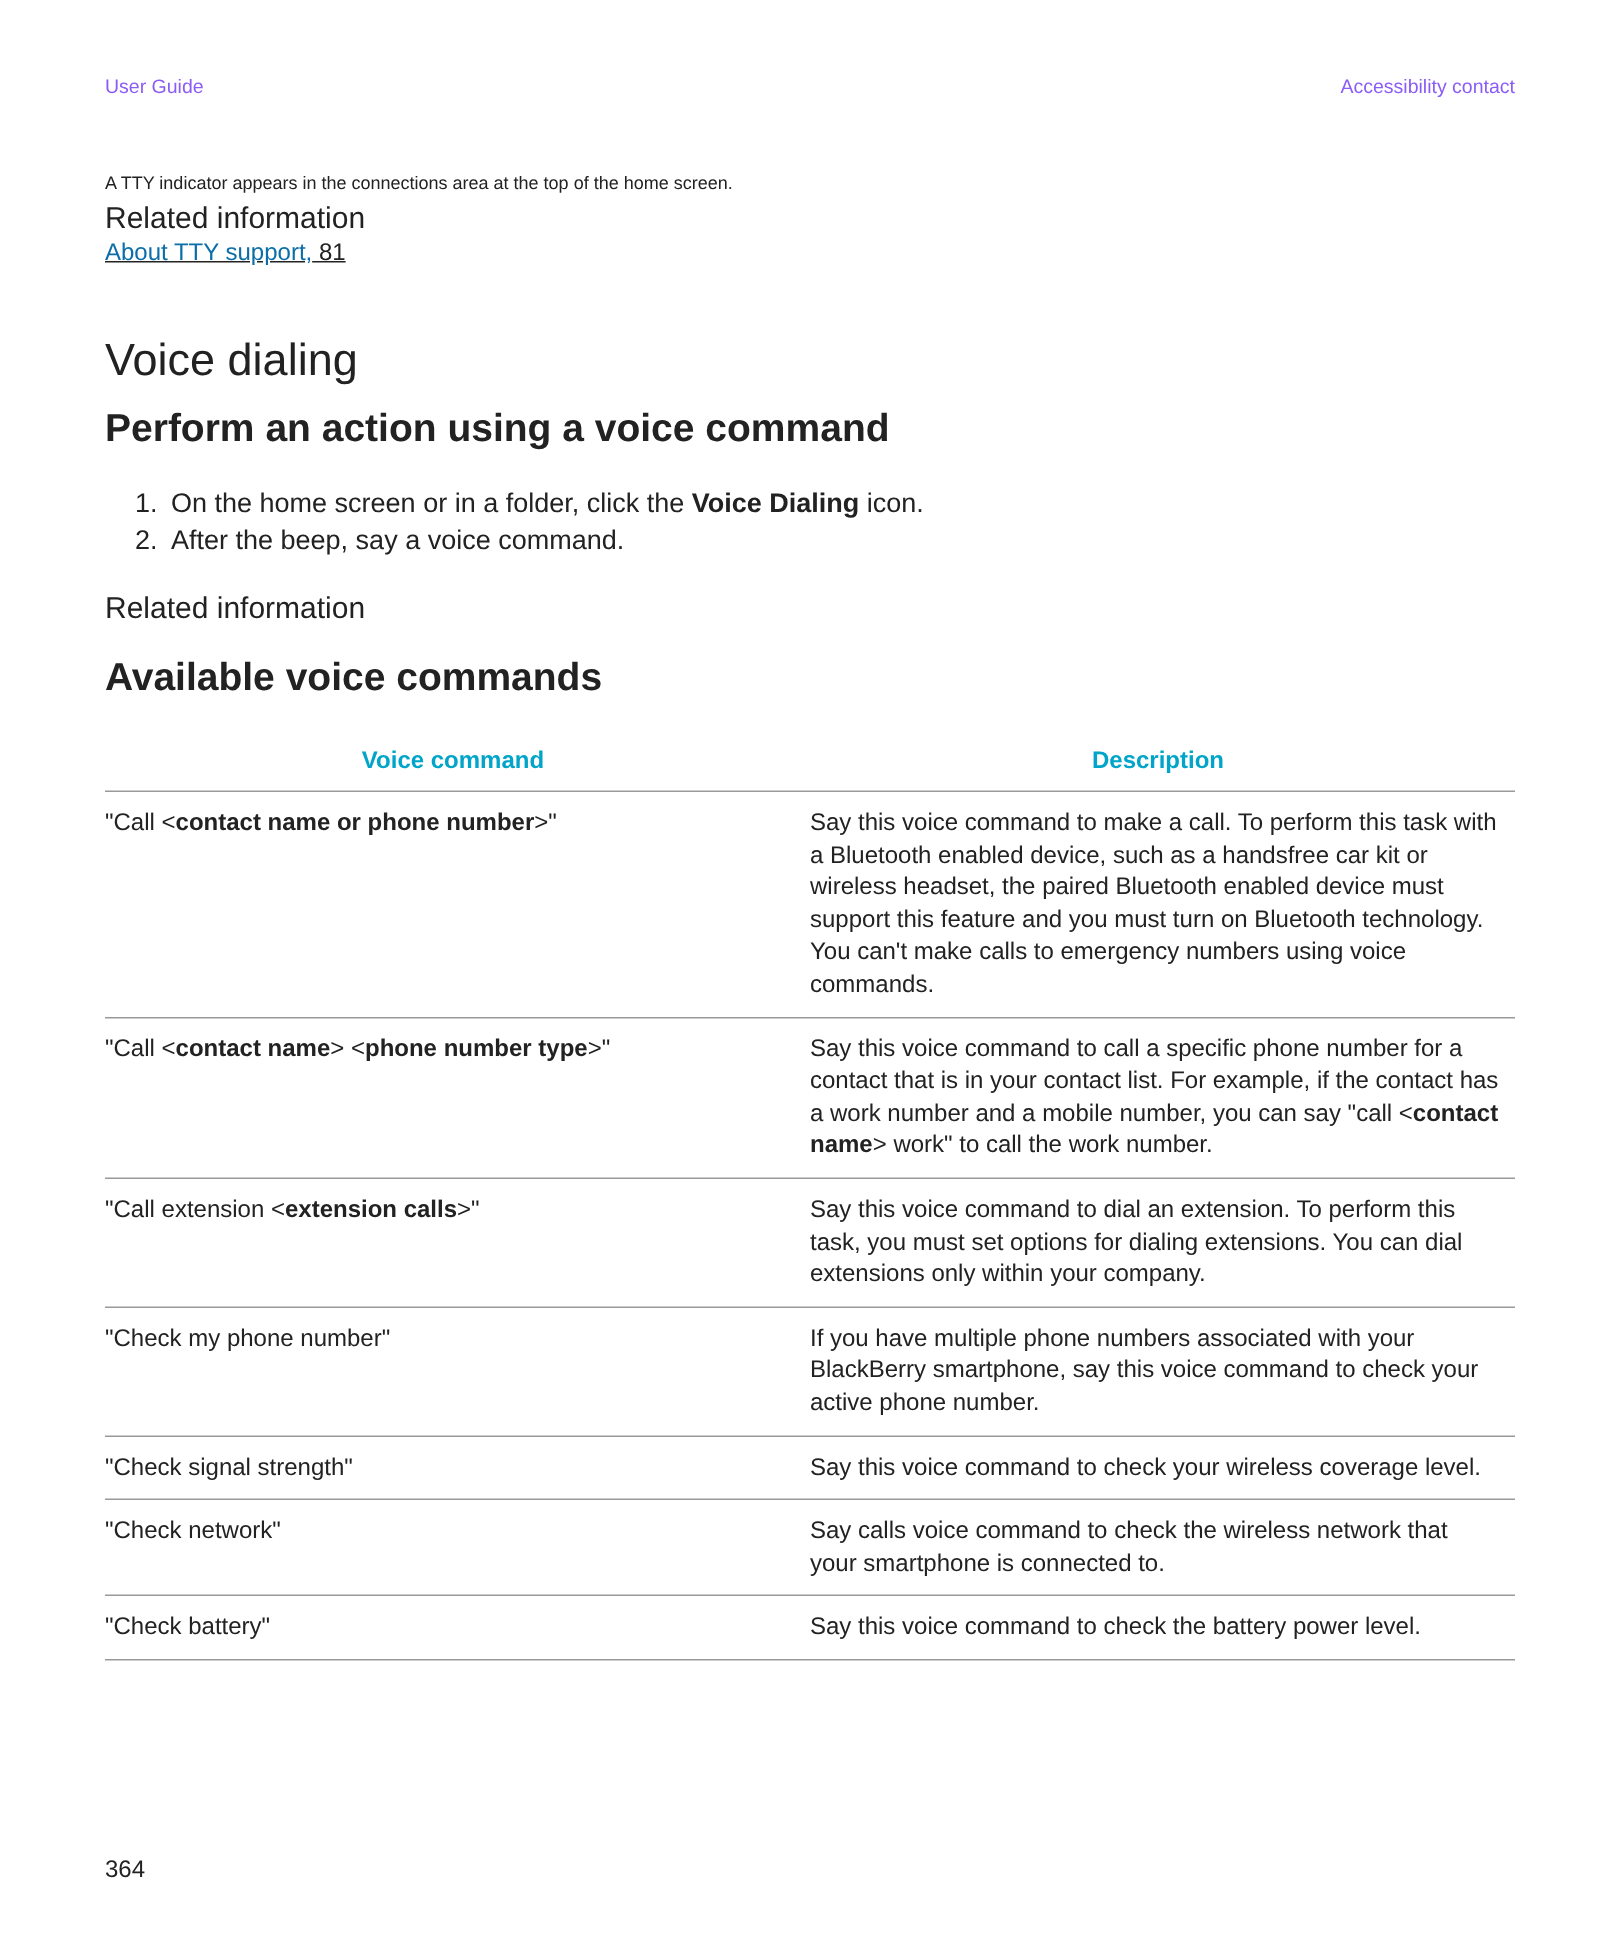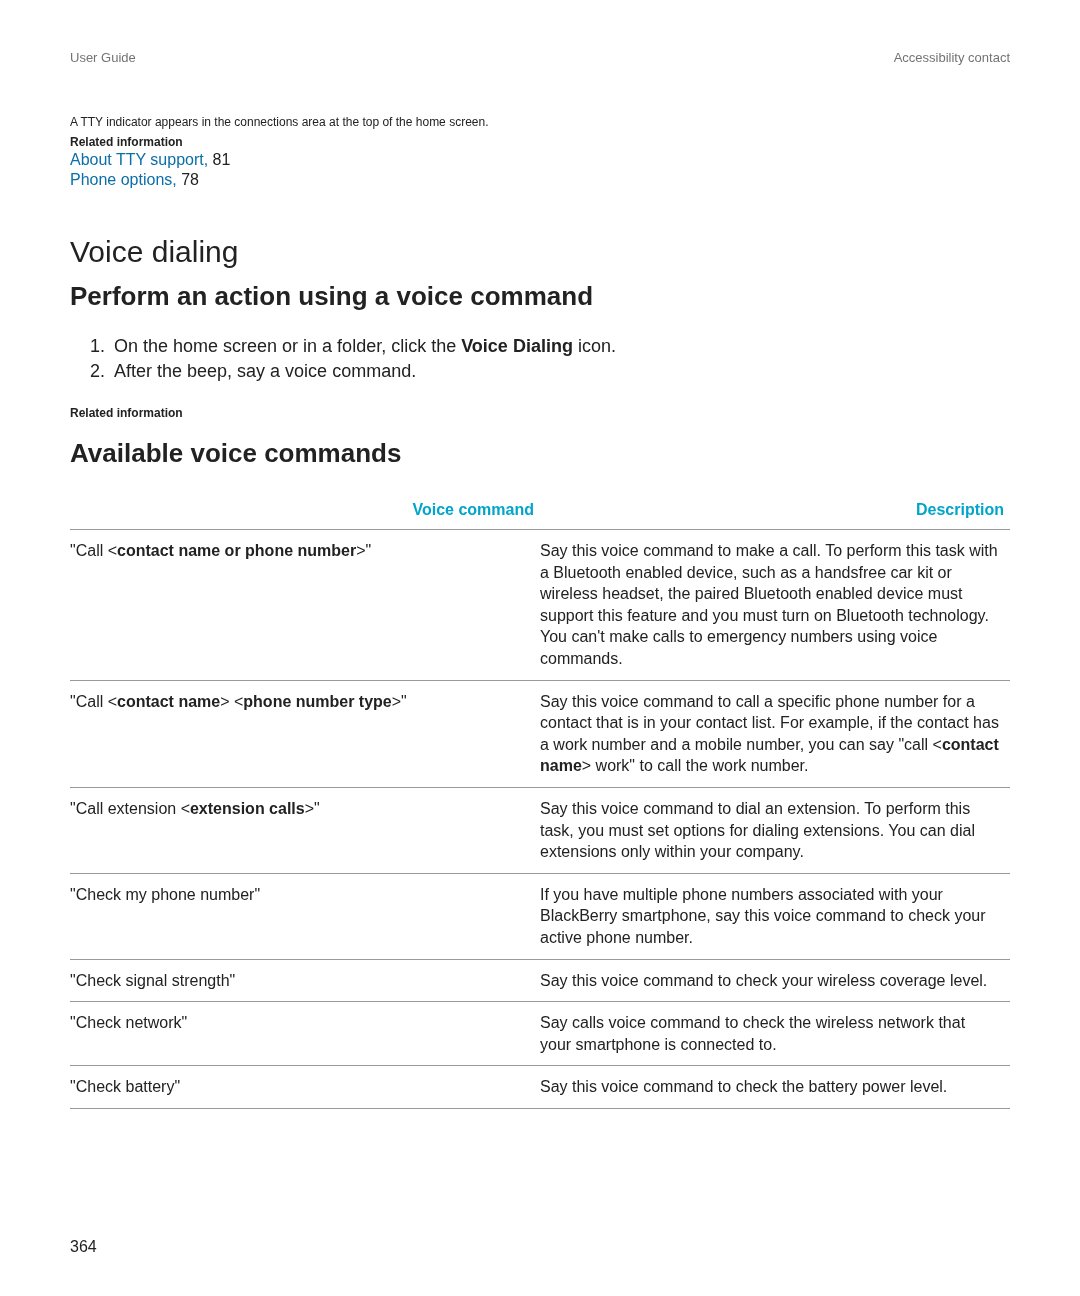--- a/index.html
+++ b/index.html
@@ -7,27 +7,27 @@
   body {
     font-family: "Helvetica Neue", Arial, sans-serif;
     color: #222;
     padding: 50px 70px 40px 70px;
     position: relative;
   }
   .header-row {
     display: flex;
     justify-content: space-between;
     font-size: 13px;
-    color: #737373;
+    color: #8b5cf6;
     margin-bottom: 50px;
   }
   .intro { font-size: 12px; margin-bottom: 6px; }
-  .rel-heading { font-size: 12px; font-weight: 700; margin-top: 4px; margin-bottom: 2px; }
+  .rel-heading { font-size: 20px; font-weight: 400; margin-top: 4px; margin-bottom: 2px; }
   .link { color: #0b6ea8; }
-  .link-line { font-size: 16px; margin-bottom: 2px; }
+  .link-line { font-size: 16px; margin-bottom: 2px; text-decoration: underline; }
   .link-page { color: #222; }
   h1.section-title {
     font-size: 30px;
     font-weight: 400;
     margin-top: 46px;
     margin-bottom: 12px;
   }
   h2.sub-title {
     font-size: 26px;
     font-weight: 700;
@@ -43,21 +43,21 @@
   ol.steps li { padding-left: 4px; margin-bottom: 4px; }
   .bold { font-weight: 700; }
   .rel-block { margin-top: 6px; margin-bottom: 18px; }
   table.vc-table {
     width: 100%;
     border-collapse: collapse;
     font-size: 16px;
     margin-top: 16px;
   }
   table.vc-table th {
-    text-align: right;
+    text-align: center;
     color: #00a5c9;
     font-weight: 700;
     padding: 8px 6px 10px 0;
     border-bottom: 1px solid #999;
     width: 50%;
   }
   table.vc-table td {
     padding: 10px 10px 10px 0;
     border-bottom: 1px solid #999;
     vertical-align: top;
@@ -79,23 +79,20 @@
   <span>User Guide</span>
   <span>Accessibility contact</span>
 </div>
 
 <p class="intro">A TTY indicator appears in the connections area at the top of the home screen.</p>
 
 <div class="rel-block">
   <p class="rel-heading">Related information</p>
   <p class="link-line">
     <span class="link">About TTY support,</span><span class="link-page"> 81</span>
-  </p>
-  <p class="link-line">
-    <span class="link">Phone options,</span><span class="link-page"> 78</span>
   </p>
 </div>
 
 <h1 class="section-title">Voice dialing</h1>
 <h2 class="sub-title">Perform an action using a voice command</h2>
 
 <ol class="steps">
   <li>
     <span>On the home screen or in a folder, click the </span><span class="bold">Voice Dialing</span><span> icon.</span>
   </li>

